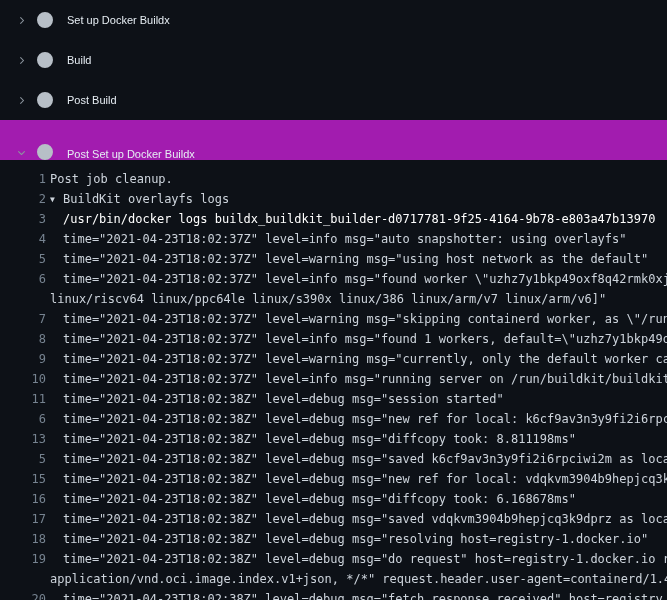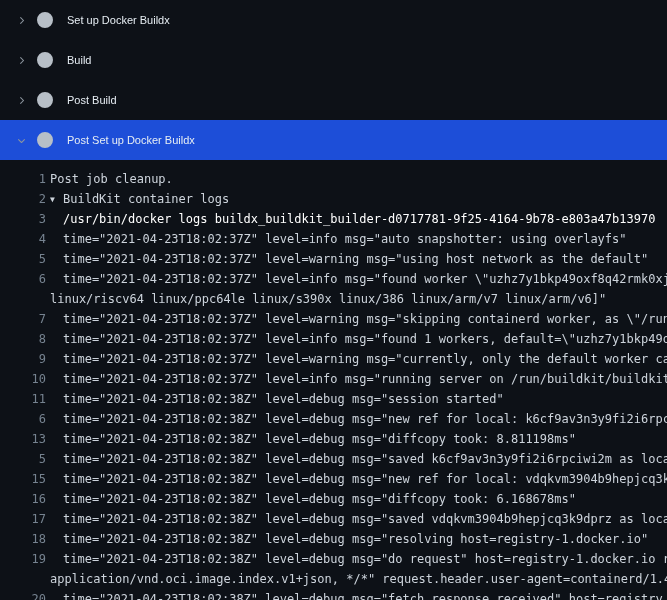--- a/index.html
+++ b/index.html
@@ -14,21 +14,21 @@
   .steps { width: 100%; }
   .step {
     height: 40px;
     display: flex;
     align-items: center;
     padding: 0 16px 0 14px;
     cursor: pointer;
     color: #e6edf3;
     font-size: 11px;
   }
-  .step.expanded { background: #1d4ed8; }
+  .step.expanded { background: #a21caf; align-items: flex-end; }
   .chev {
     width: 14px; height: 16px;
     display: flex; align-items: center; justify-content: center;
     color: #8b949e;
     margin-right: 9px;
     flex: none;
   }
   .chev svg { display: block; transition: transform .1s; }
   .step.expanded .chev svg { transform: rotate(90deg); }
   .check {
@@ -136,21 +136,21 @@
   </div>
 </div>
   <div class="log">
   <div class="row plain">
     <span class="num">1</span>
     <span class="txt"><span class="msg">Post job cleanup.</span></span>
   </div>
 
   <div class="row group">
     <span class="num">2</span>
-    <span class="txt"><span class="tri">▼</span><span class="msg">BuildKit container logs</span></span>
+    <span class="txt"><span class="tri">▼</span><span class="msg">BuildKit overlayfs logs</span></span>
   </div>
 
   <div class="row command">
     <span class="num">3</span>
     <span class="txt"><span class="msg">/usr/bin/docker logs buildx_buildkit_builder-d0717781-9f25-4164-9b78-e803a47b13970</span></span>
   </div>
 
   <div class="row indent">
     <span class="num">4</span>
     <span class="txt"><span class="msg">time="2021-04-23T18:02:37Z" level=info msg="auto snapshotter: using overlayfs"</span></span>

